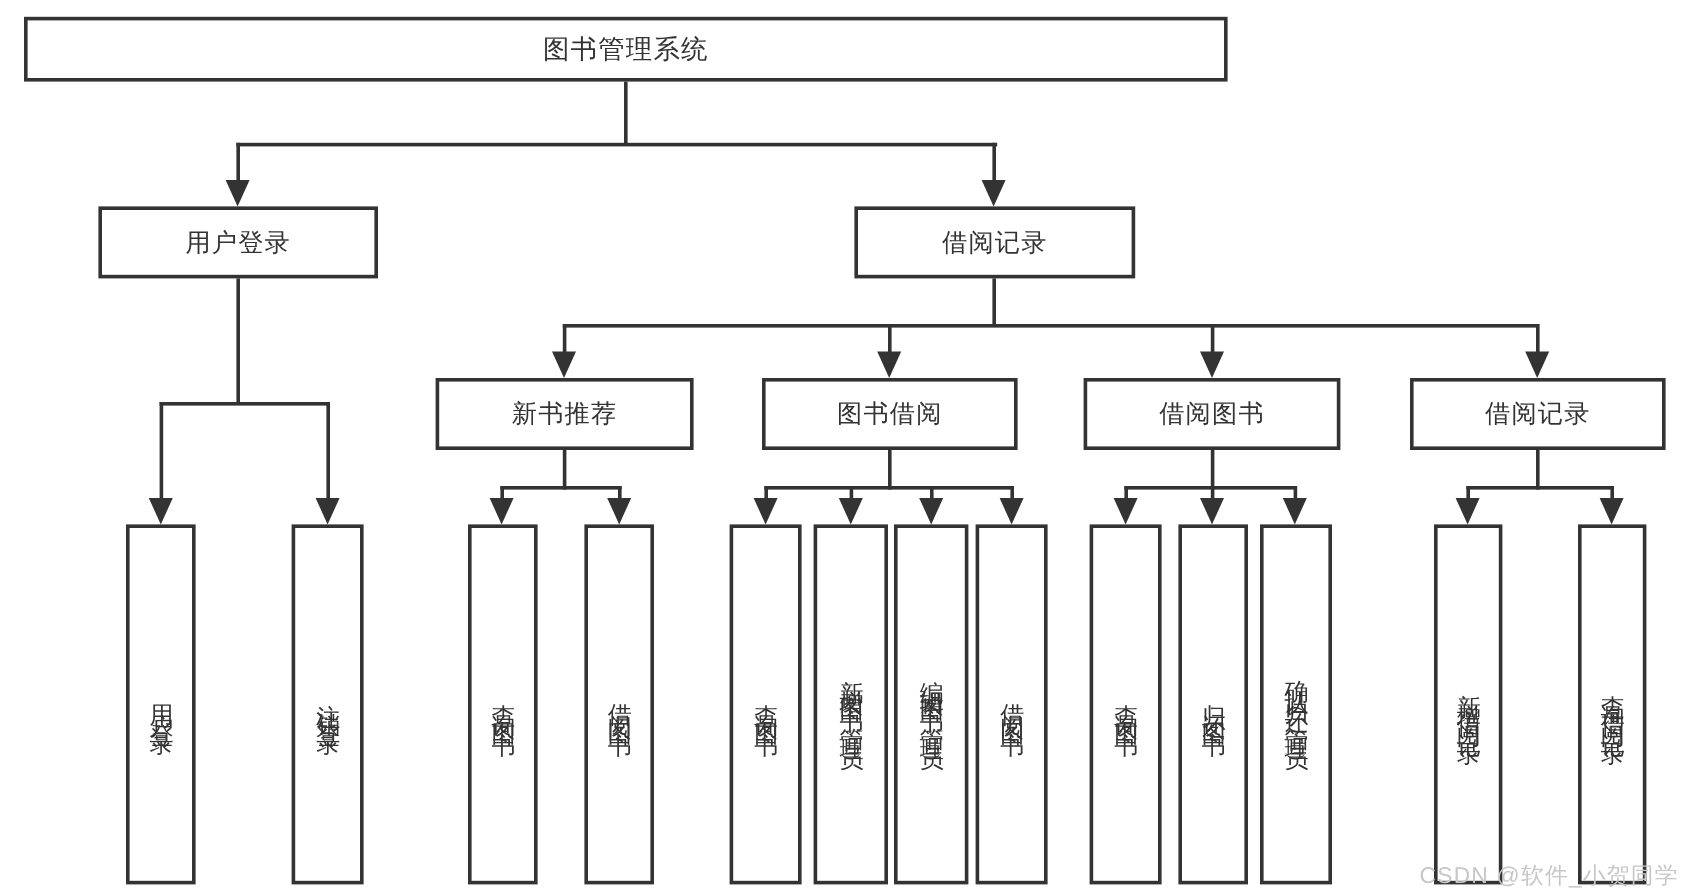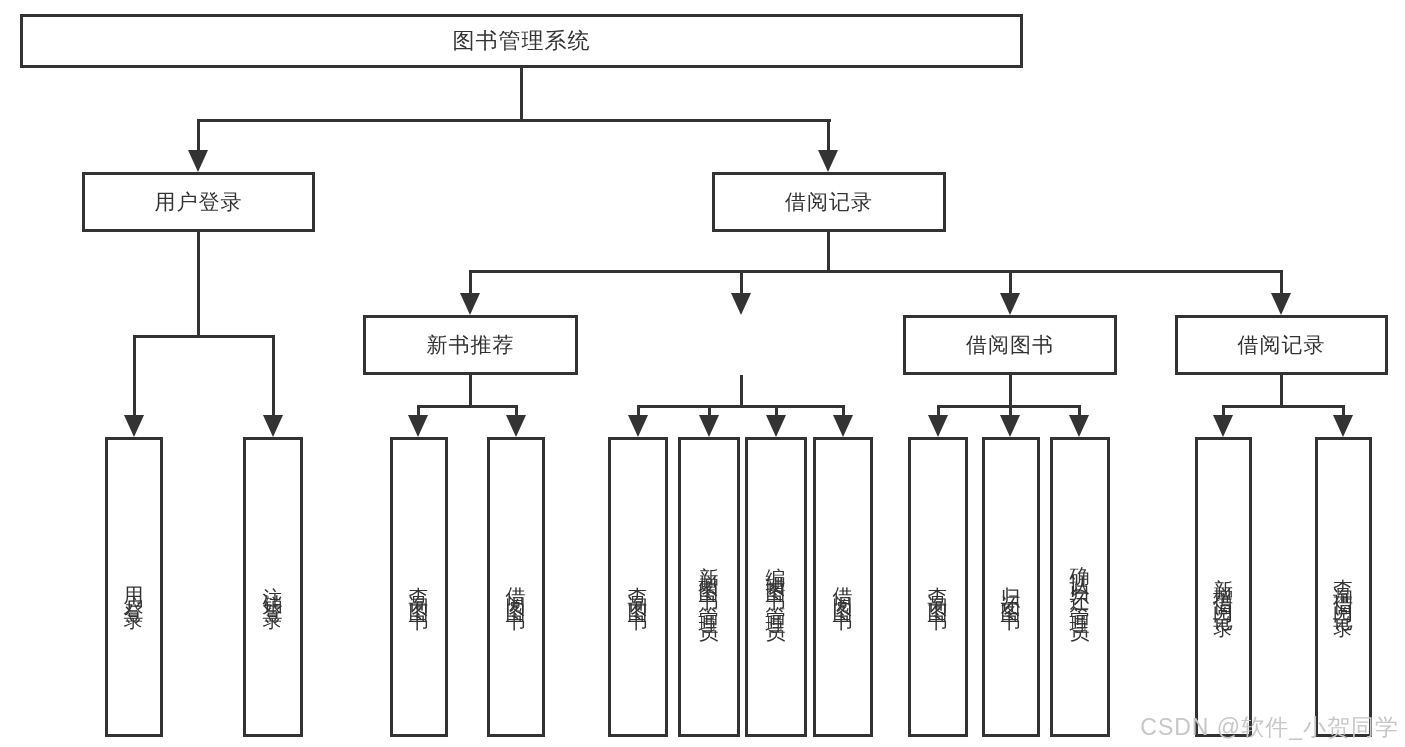--- a/index.html
+++ b/index.html
@@ -47,21 +47,21 @@
   .vline{position:absolute;width:3px;background:var(--line);}
   .arrow{
     position:absolute;width:0;height:0;
     border-left:10px solid transparent;
     border-right:10px solid transparent;
     border-top:22px solid var(--line);
   }
   .watermark{
     position:absolute;
     right:6px;bottom:4px;
-    font-size:23px;
+    font-size:19px;
     color:var(--wm);
     letter-spacing:1px;
     z-index:5;
   }
 </style>
 </head>
 <body>
 
 <div class="stage">
 
@@ -74,20 +74,23 @@
   </div>
 
   <div class="node" style="left:712px;top:172px;width:234px;height:60px;">
     <span>借阅记录</span>
   </div>
 
   <div class="node" style="left:363px;top:315px;width:215px;height:60px;text-align:right;">
     <span>新书推荐</span>
   </div>
 
+  <div class="node" style="left:635px;top:315px;width:213px;height:60px;">
+    <span>图书借阅</span>
+  </div>
 
   <div class="node" style="left:903px;top:315px;width:214px;height:60px;">
     <span>借阅图书</span>
   </div>
 
   <div class="node" style="left:1175px;top:315px;width:213px;height:60px;">
     <span>借阅记录</span>
   </div>
 
   <div class="leaf" style="left:105px;width:58px;">

